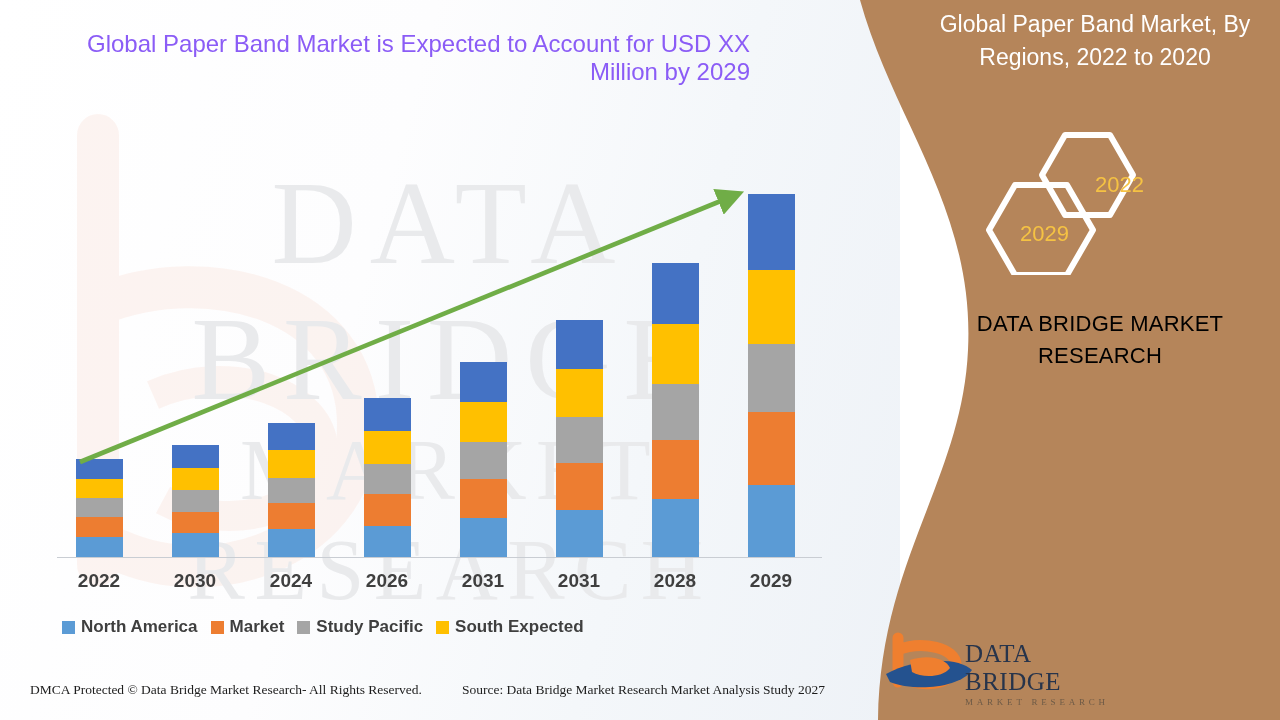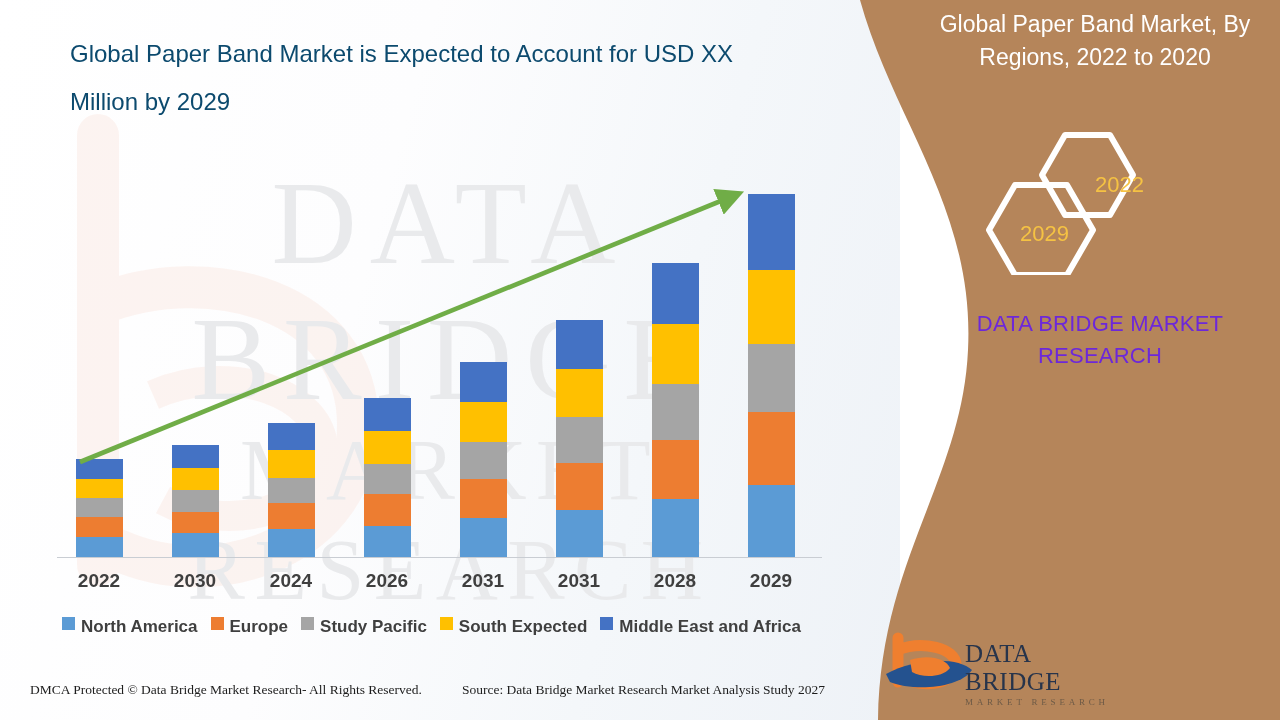--- a/index.html
+++ b/index.html
@@ -22,43 +22,43 @@
   .wm-line{position:absolute;width:900px;text-align:center;
     font-weight:400;color:#e9eaec;letter-spacing:.11em;
     font-family:"Liberation Serif",serif;user-select:none;}
   .wm-line.l1{top:156px;font-size:118px;}
   .wm-line.l2{top:420px;font-size:86px;}
 
   
   .right-panel{position:absolute;left:0;top:0;width:1280px;height:720px;}
 
   
-  .chart-title{position:absolute;left:70px;top:30px;width:680px;text-align:left;
-    font-size:24px;line-height:48px;color:#0c4a6e;font-weight:400;}
+  .chart-title{position:absolute;left:70px;top:30px;width:680px;text-align:right;
+    font-size:24px;line-height:28px;color:#8b5cf6;font-weight:400;}
 
   .panel-title{position:absolute;left:920px;top:8px;width:350px;text-align:center;
     font-size:23px;line-height:33px;color:#ffffff;font-weight:400;}
 
   .brand{position:absolute;left:940px;top:308px;width:320px;text-align:center;
-    font-size:22px;line-height:32px;color:#6d28d9;letter-spacing:.01em;}
+    font-size:22px;line-height:32px;color:#000000;letter-spacing:.01em;}
 
   
   .plot{position:absolute;left:0;top:0;width:900px;height:720px;}
   .axis-line{position:absolute;left:57px;top:557px;width:765px;height:1px;background:#c9cdd3;}
 
   .bar{position:absolute;width:47px;bottom:163px;}
   .seg{width:100%;display:block;}
 
   .xlabels{position:absolute;left:0;top:570px;width:900px;height:28px;}
   .xlab{position:absolute;width:80px;text-align:center;font-size:19px;
     font-weight:bold;color:#3f3f3f;}
 
   
   .legend{position:absolute;left:62px;top:617px;display:flex;align-items:center;gap:13px;}
-  .lg-item{display:flex;align-items:flex-start;gap:6px;}
+  .lg-item{display:flex;align-items:center;gap:6px;}
   .lg-sw{width:13px;height:13px;display:block;}
   .lg-tx{font-size:17px;font-weight:bold;color:#3f3f3f;white-space:nowrap;}
 
   
   .foot{position:absolute;top:682px;font-family:Liberation Serif, serif;
     font-size:13.5px;color:#1d1d1d;white-space:nowrap;}
   .foot.dmca{left:30px;}
   .foot.src{left:462px;}
 
   
@@ -191,33 +191,29 @@
       </div>
   </div>
 
   <div class="legend" id="legend">
       <div class="lg-item">
         <span class="lg-sw" style="background: rgb(91, 155, 213);"></span>
         <span class="lg-tx">North America</span>
       </div>
       <div class="lg-item">
         <span class="lg-sw" style="background: rgb(237, 125, 49);"></span>
-        <span class="lg-tx">Europe</span>
+        <span class="lg-tx">Market</span>
       </div>
       <div class="lg-item">
         <span class="lg-sw" style="background: rgb(165, 165, 165);"></span>
         <span class="lg-tx">Study Pacific</span>
       </div>
       <div class="lg-item">
         <span class="lg-sw" style="background: rgb(255, 192, 0);"></span>
         <span class="lg-tx">South Expected</span>
-      </div>
-      <div class="lg-item">
-        <span class="lg-sw" style="background: rgb(68, 114, 196);"></span>
-        <span class="lg-tx">Middle East and Africa</span>
       </div>
     </div>
 
   <div class="foot dmca">DMCA Protected © Data Bridge Market Research- All Rights Reserved.</div>
   <div class="foot src">Source: Data Bridge Market Research Market Analysis Study 2027</div>
 
   <svg class="dbmr-logo" viewBox="0 0 230 70">
     <path d="M18 8 L18 52 M18 20 C42 10 76 18 76 35 C76 52 50 58 28 50" fill="none" stroke="#ef7f2f" stroke-width="11" stroke-linecap="round"></path>
     <path d="M6 44 C34 28 78 26 92 40 C80 58 34 62 10 52 Z" fill="#24528f"></path>
     <path d="M30 30 C48 24 66 28 70 38 C62 48 42 48 32 42 Z" fill="#ef7f2f"></path>

